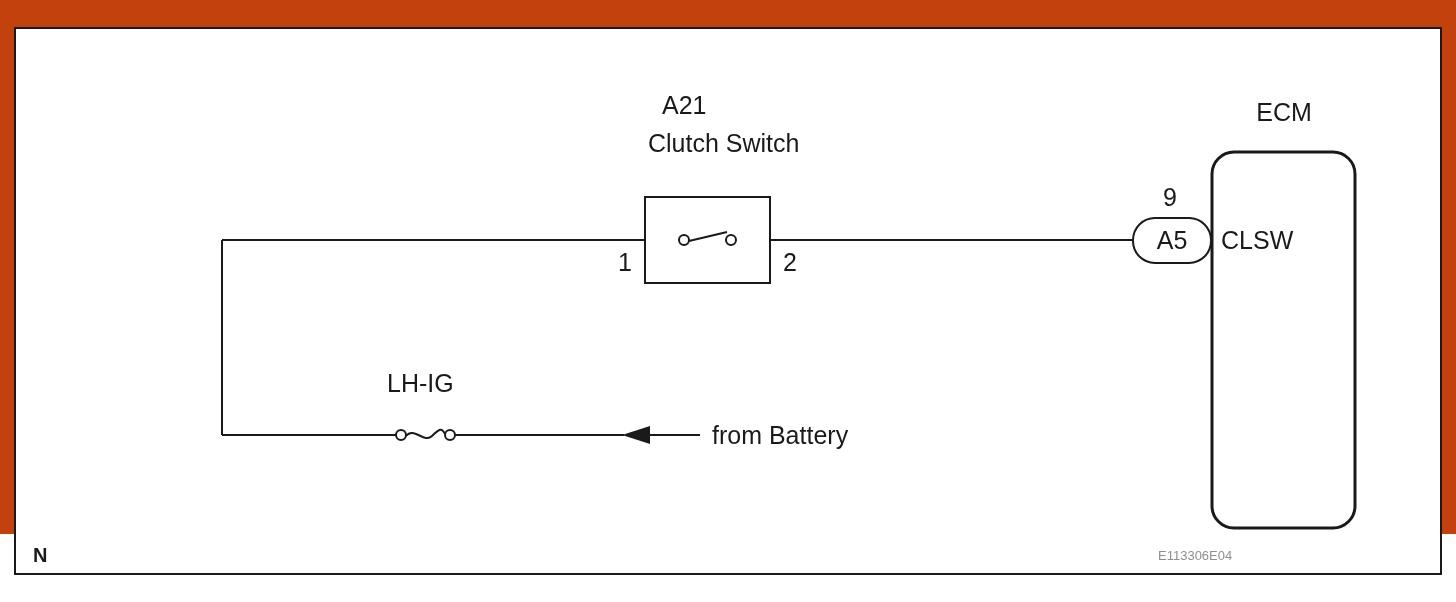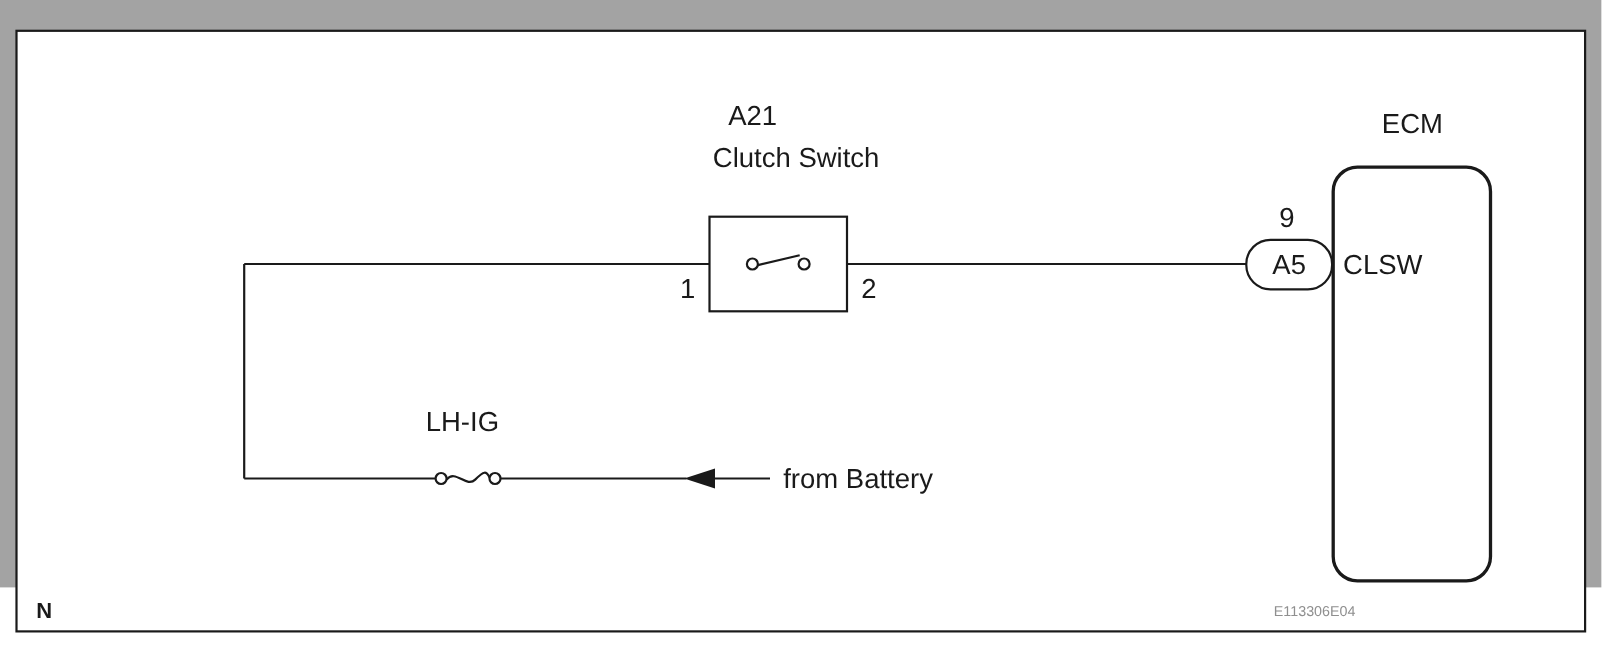--- a/index.html
+++ b/index.html
@@ -8,21 +8,21 @@
     background: #ffffff;
     width: 1456px;
     height: 602px;
     overflow: hidden;
     font-family: "Liberation Sans", sans-serif;
   }
   .stage {
     position: relative;
     width: 1456px;
     height: 534px;
-    background: #a3a3a3;
+    background: #c2410c;
   }
   svg {
     display: block;
   }
   text {
     font-family: "Liberation Sans", sans-serif;
     fill: #1a1a1a;
   }
   .lbl { font-size: 25px; }
   .footer-n { font-size: 20px; font-weight: bold; }

